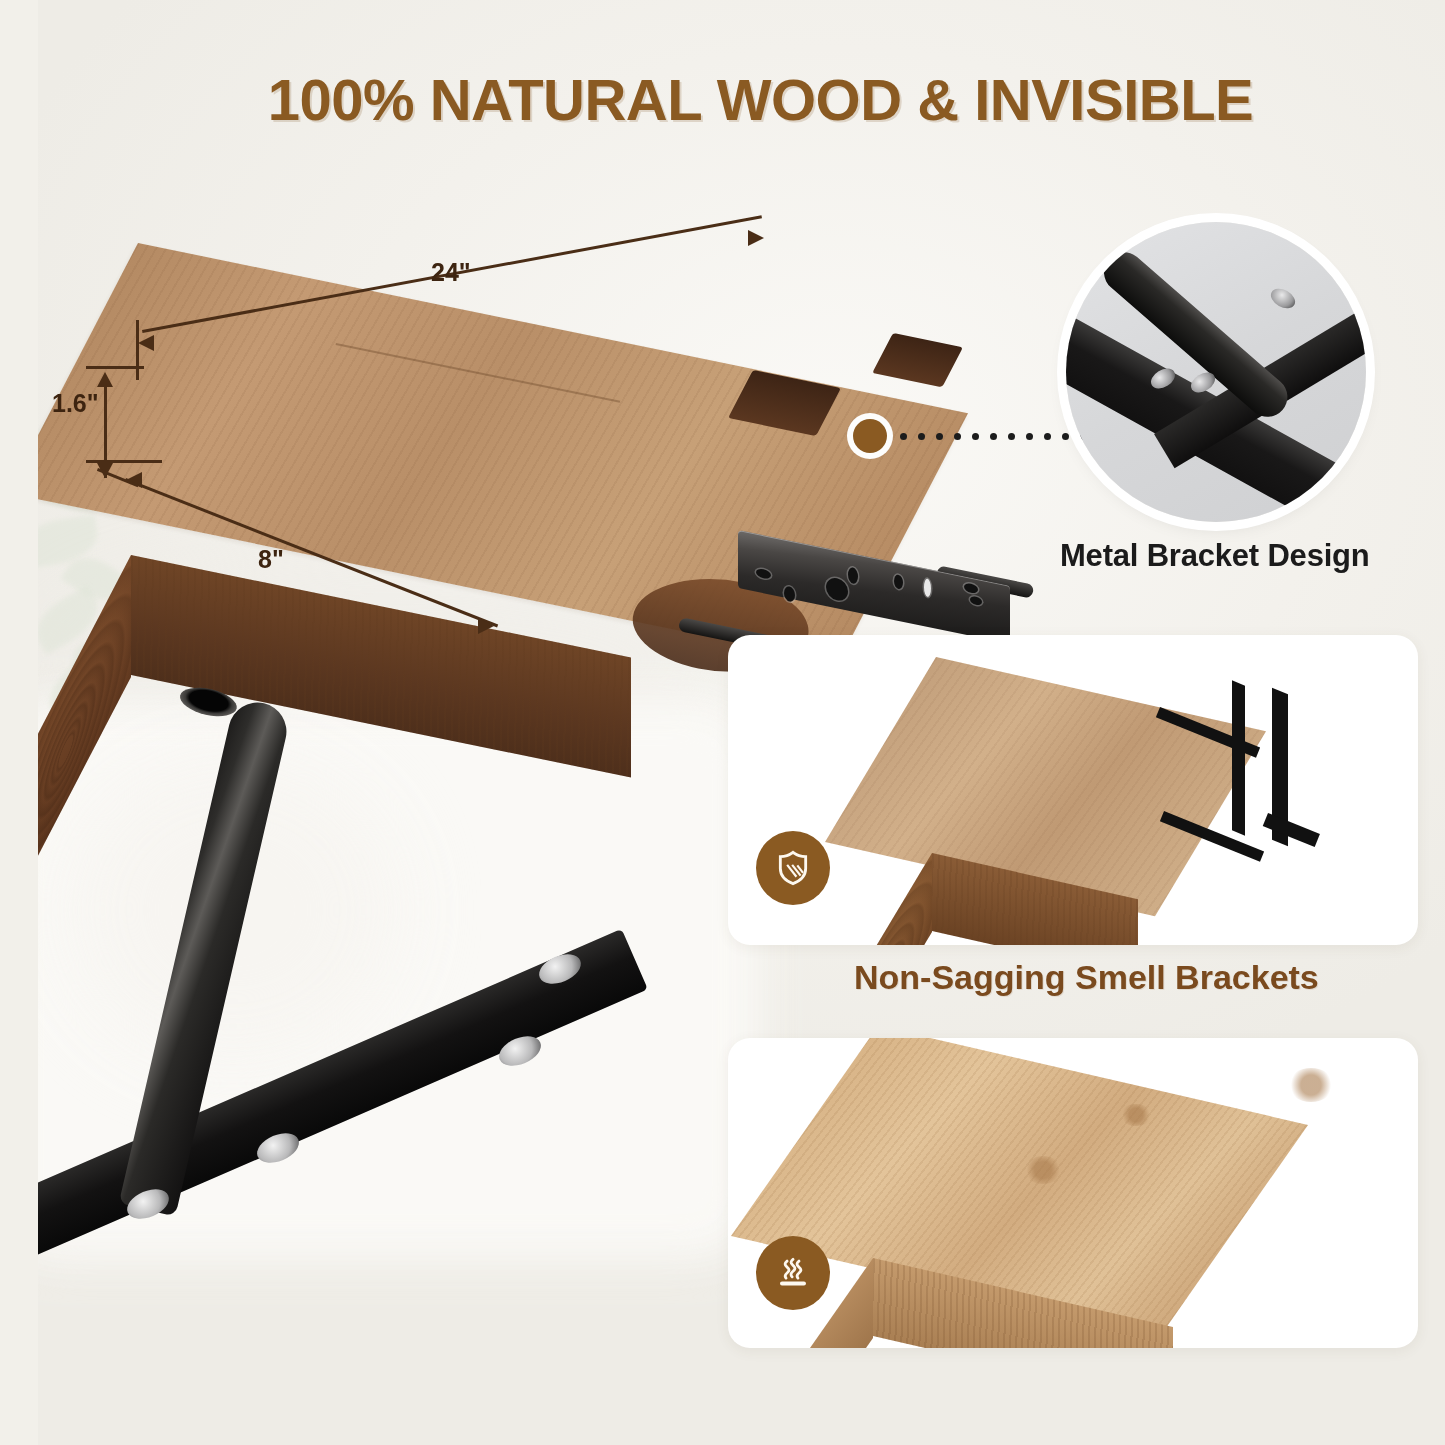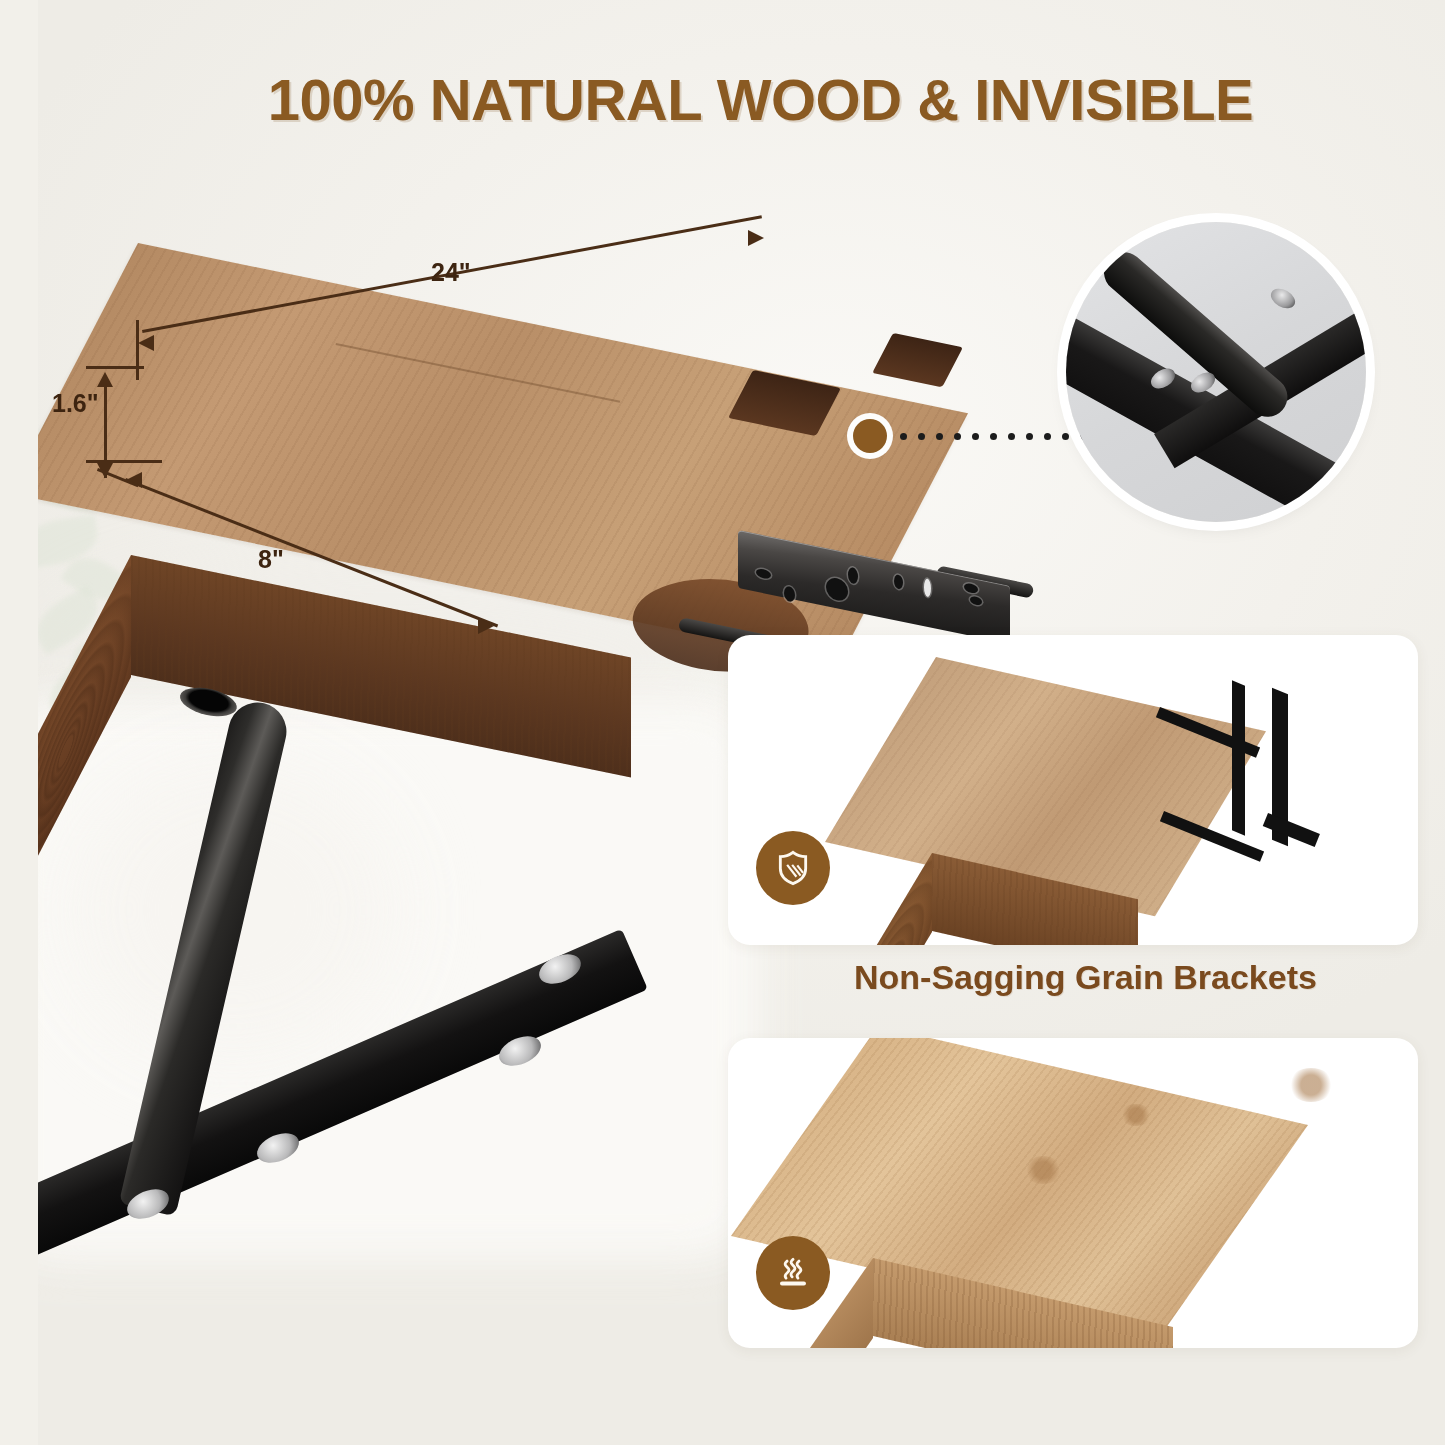--- a/index.html
+++ b/index.html
@@ -320,20 +320,21 @@
   </div>
 
   <div id="mag">
     <div class="mag-plate"></div>
     <div class="mag-plate2"></div>
     <div class="mag-rod"></div>
     <div class="mag-hole" style="left:204px;top:68px;transform:rotate(29deg);"></div>
     <div class="mag-hole" style="left:84px;top:148px;transform:rotate(-31deg);"></div>
     <div class="mag-hole" style="left:124px;top:152px;transform:rotate(-31deg);"></div>
   </div>
+  <div class="cap-dark" style="left:1022px;top:538px;">Metal Bracket Design</div>
 
   <div id="bigbracket">
     <div class="bb-bar"></div>
     <div class="bb-rod"></div>
     <div class="bb-rod-tip"></div>
     <div class="bb-hole" style="left:500px;top:316px;transform:rotate(-23deg);"></div>
     <div class="bb-hole" style="left:460px;top:398px;transform:rotate(-23deg);"></div>
     <div class="bb-hole" style="left:218px;top:495px;transform:rotate(-23deg);"></div>
     <div class="bb-hole" style="left:88px;top:551px;transform:rotate(-23deg);"></div>
   </div>
@@ -348,21 +349,21 @@
     <div class="c1-brk" style="left:504px;top:48px;width:13px;height:150px;transform:skewY(22deg);"></div>
     <div class="c1-brk" style="left:544px;top:56px;width:16px;height:152px;transform:skewY(22deg);"></div>
     <div class="c1-brk" style="left:540px;top:178px;width:56px;height:14px;transform:rotate(22deg);transform-origin:0 0;"></div>
     <div class="badge" style="left:28px;top:196px;">
       <svg width="40" height="40" viewBox="0 0 24 24">
         <path d="M12 2.6 C9.6 4.4 6.8 5.2 4.4 5.2 v7.1 c0 4.6 3.2 7.4 7.6 9.1 c4.4-1.7 7.6-4.5 7.6-9.1 V5.2 C17.2 5.2 14.4 4.4 12 2.6 Z" fill="none" stroke="#fdf8ef" stroke-width="1.7"></path>
         <path d="M11 8.6 L11 17.6 M13.4 10.4 L13.4 18.6 M15.6 12.6 L15.6 18.2" stroke="#fdf8ef" stroke-width="1.3" fill="none" transform="rotate(-38 12 13)"></path>
       </svg>
     </div>
   </div>
-  <div class="cap-brown" style="left:816px;top:958px;">Non-Sagging Grain Brackets</div>
+  <div class="cap-brown" style="left:816px;top:958px;">Non-Sagging Smell Brackets</div>
 
   <div class="card" id="card2">
     <div class="c2-top"></div>
     <div class="c2-front"></div>
     <div class="c2-end"></div>
     <div class="knot" style="left:296px;top:118px;width:38px;height:28px;"></div>
     <div class="knot" style="left:392px;top:66px;width:32px;height:22px;"></div>
     <div class="knot" style="left:560px;top:30px;width:46px;height:34px;"></div>
     <div class="badge" style="left:28px;top:198px;">
       <svg width="42" height="42" viewBox="0 0 24 24">

